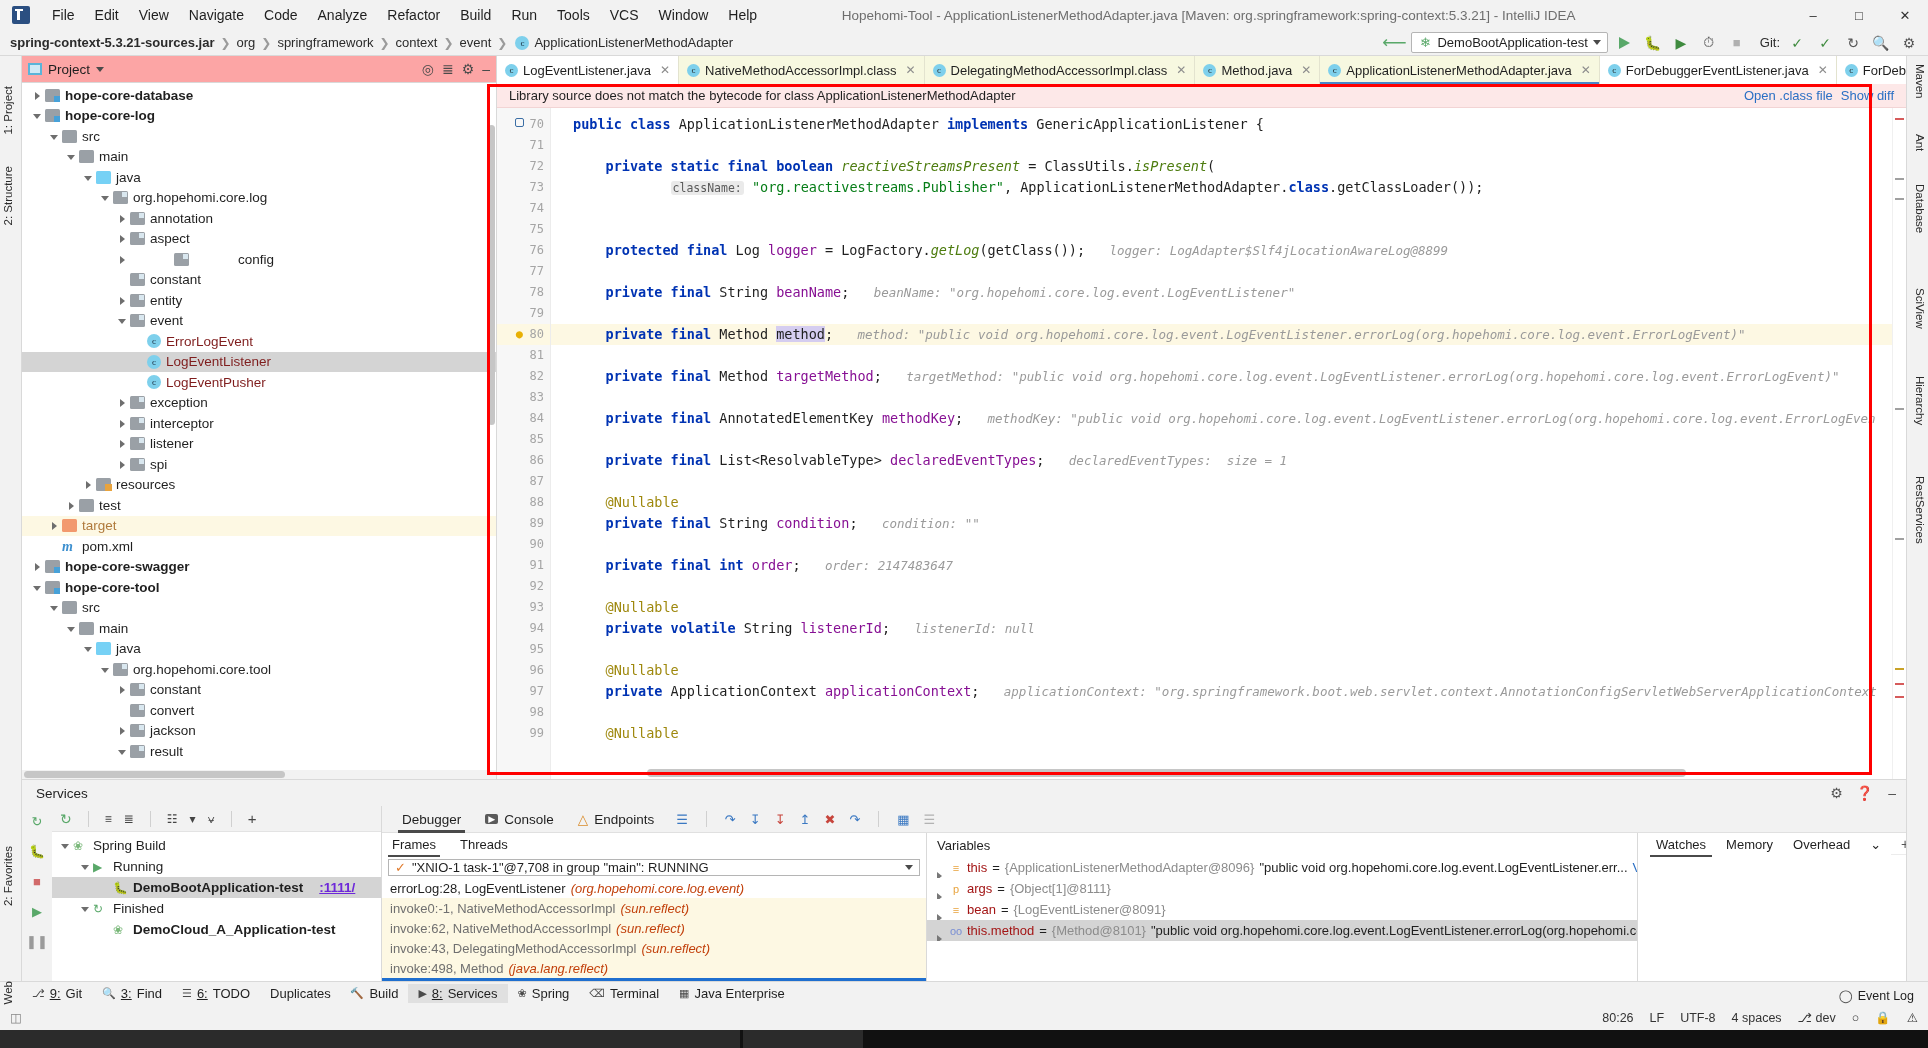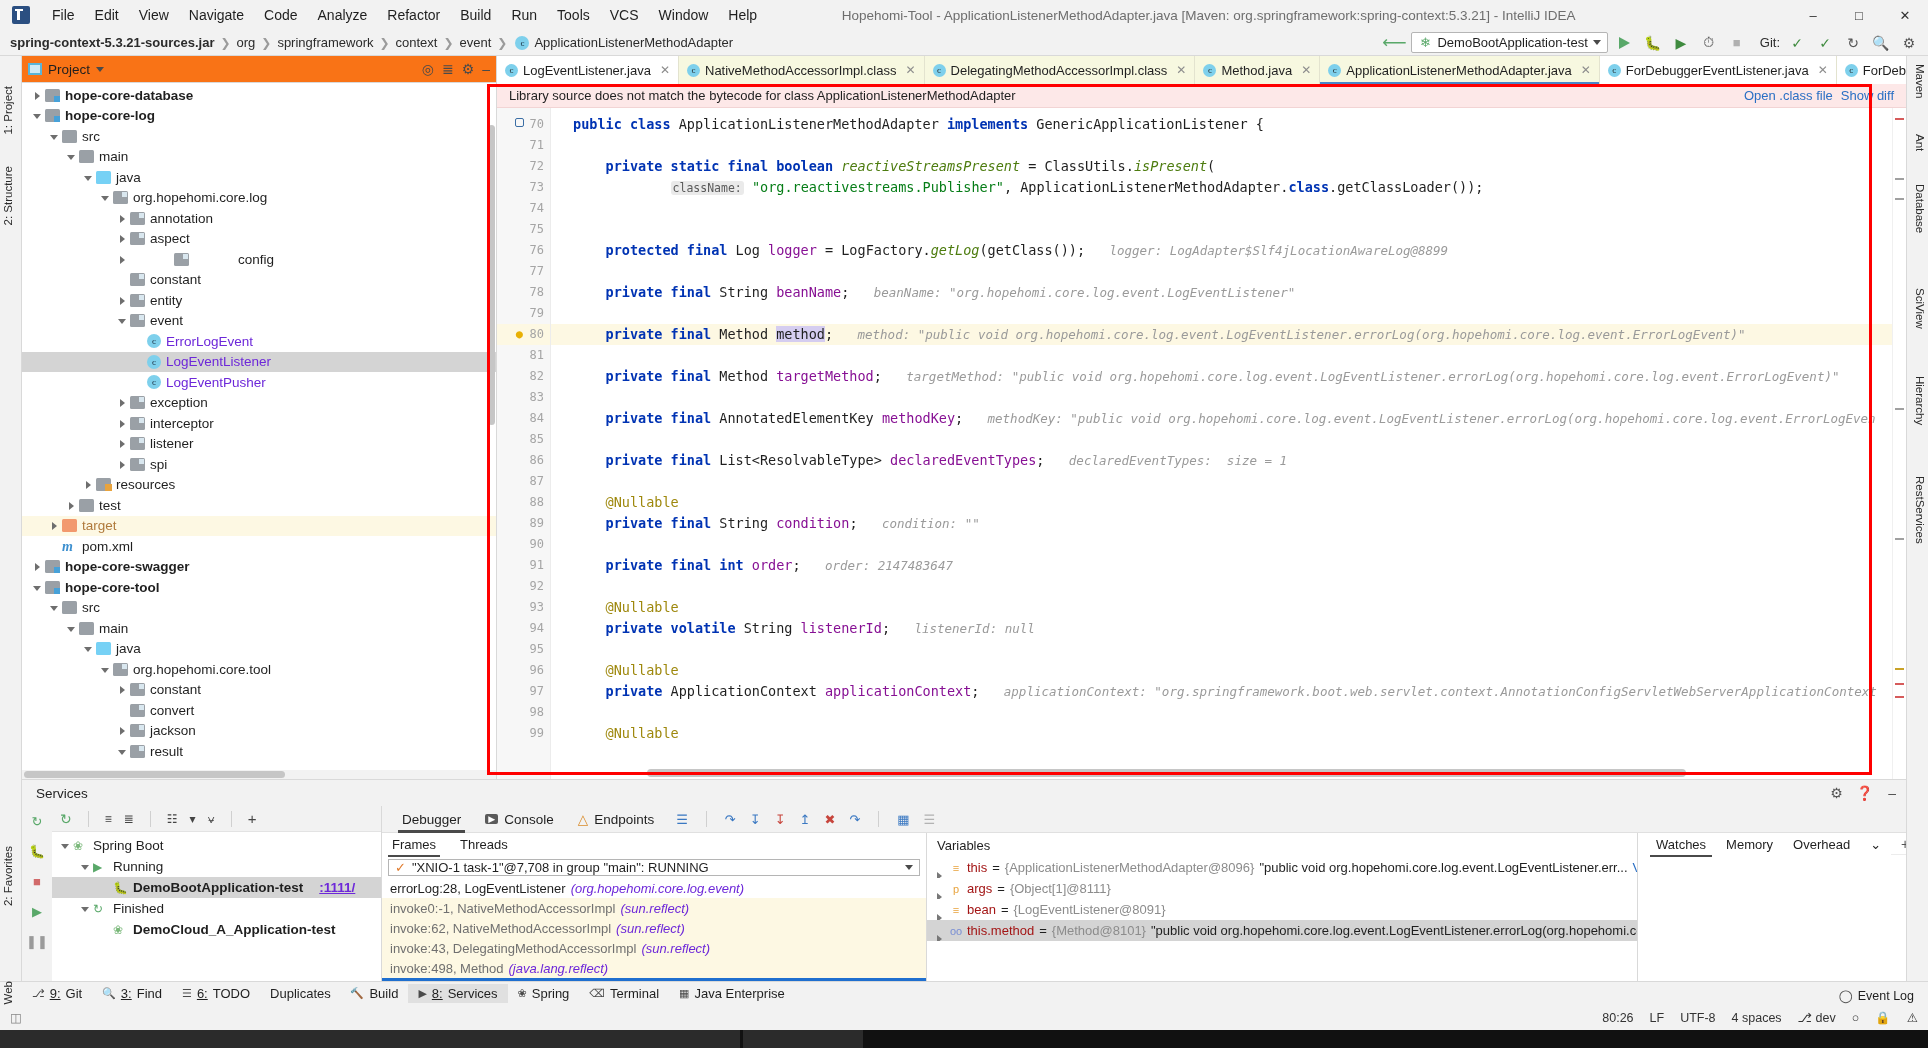--- a/index.html
+++ b/index.html
@@ -41,21 +41,21 @@
   .leftstrip { width:22px; background:#f2f2f2; border-right:1px solid #d9d9d9; position:relative; flex:0 0 22px;}
   .vtab { position:absolute; left:-16px; writing-mode:vertical-rl; transform:rotate(180deg); font-size:11.5px; color:#2b2b2b; white-space:nowrap;}
   .rightstrip { width:22px; background:#f2f2f2; border-left:1px solid #d9d9d9; position:relative; flex:0 0 22px;}
   .rtab { position:absolute; right:2px; writing-mode:vertical-rl; font-size:11.5px; color:#2b2b2b; white-space:nowrap;}
 
   .center { flex:1; display:flex; flex-direction:column; min-width:0; }
   .upper { display:flex; flex:0 0 723px; min-height:0; }
 
   
   .project { width:475px; flex:0 0 475px; background:#fff; display:flex; flex-direction:column; border-right:1px solid #d9d9d9;}
-  .project-head { height:27px; background:#f97316; display:flex; align-items:center; padding:0 6px; border-bottom:1px solid #d9d9d9; }
+  .project-head { height:27px; background:#fca5a5; display:flex; align-items:center; padding:0 6px; border-bottom:1px solid #d9d9d9; }
   .proj-title { font-size:13.5px; margin-left:6px; }
   .proj-icon { width:14px; height:12px; border:2px solid #59b4d9; background:#cfe9f5; }
   .caret-dn { width:0;height:0;border-left:4px solid transparent;border-right:4px solid transparent;border-top:5px solid #4a4a4a; margin-left:6px;}
   .proj-head-icons { margin-left:auto; display:flex; align-items:center; gap:8px; color:#4a4a4a;}
   .tree { flex:1; overflow:hidden; position:relative; padding-top:2px; font-size:13.5px;}
   .trow { height:20.5px; display:flex; align-items:center; white-space:nowrap; }
   .trow.sel { background:#d4d4d4; }
   .trow.hl { background:#fdf8e3; }
   .arrow { width:11px; height:11px; position:relative; flex:0 0 11px; margin-right:2px;}
   .arrow.r:after { content:""; position:absolute; left:3px; top:2px; border-left:5px solid #6e6e6e; border-top:4px solid transparent; border-bottom:4px solid transparent;}
@@ -66,21 +66,21 @@
   .ic.fold { background:#9aa0a6; border-radius:1.5px;}
   .ic.foldsrc { background:#76d1f5; border-radius:1.5px;}
   .ic.pkg { background:#9aa0a6; border-radius:1.5px;}
   .ic.pkg:after{content:"";position:absolute;right:1px;top:1px;width:5px;height:5px;background:#d9e7ef;}
   .ic.target { background:#f2996e; border-radius:1.5px;}
   .ic.res { background:#9aa0a6; border-radius:1.5px;}
   .ic.res:after{content:"";position:absolute;right:-1px;bottom:0;width:7px;height:7px;background:#e8a33d;}
   .ic.cls { width:14px;height:14px;flex:0 0 14px;border-radius:50%; background:#7ed0ec; color:#123; font-size:9px; text-align:center; line-height:14px; font-family:"Liberation Serif",serif;}
   .ic.mvn { color:#3c8fcf; font-style:italic; font-weight:bold; font-size:14px; line-height:13px; font-family:"Liberation Serif",serif;}
   .tlabel.bold { font-weight:bold; }
-  .tlabel.green { color:#6d28d9; }
+  .tlabel.green { color:#7f1d1d; }
   .tlabel.orange { color:#b07a3c; }
   .tree-scroll { position:absolute; right:1px; top:42px; width:7px; height:300px; background:#c6c6c6; border-radius:4px;}
   .hscroll { height:9px; background:#f2f2f2; position:relative; }
   .hscroll i { position:absolute; left:2px; top:1px; height:7px; width:55%; background:#c6c6c6; border-radius:4px; display:block;}
 
   
   .editor { flex:1; display:flex; flex-direction:column; min-width:0; background:#fff; position:relative;}
   .tabbar { height:28px; background:#f2f2f2; display:flex; align-items:stretch; flex:0 0 28px; overflow:hidden;}
   .etab { display:flex; align-items:center; gap:5px; padding:0 8px; font-size:13px; background:#f7f8e0; border-right:1px solid #e3e3cf; white-space:nowrap; position:relative;}
   .etab.plain { background:#fff; }
@@ -142,21 +142,21 @@
 
   .frames { width:545px; flex:0 0 545px; border-right:1px solid #d9d9d9; display:flex; flex-direction:column; background:#fff;}
   .frames-tabs { height:24px; display:flex; align-items:center; gap:0; padding-left:10px; font-size:13px; flex:0 0 24px;}
   .ft { padding:0 12px 0 0; margin-right:12px; position:relative; height:24px; line-height:24px;}
   .ft.active:after { content:""; position:absolute; left:-4px; right:8px; bottom:0; height:2px; background:#4a4a4a;}
   .thread-sel { height:24px; margin:2px 6px; border:1px solid #b5b5b5; background:#fff; display:flex; align-items:center; padding:0 6px; gap:6px; font-size:13px;}
   .thread-sel .chev { margin-left:auto; }
   .frow { height:20px; display:flex; align-items:center; padding-left:8px; font-size:13px; white-space:nowrap;}
   .frow.hl { background:#fdf8e3; }
   .frow.sel { background:#1f6fcf; color:#fff;}
-  .frow .pkgpart { font-style:italic; margin-left:5px; color:#6d28d9;}
+  .frow .pkgpart { font-style:italic; margin-left:5px; color:#c2410c;}
   .frow.sel .pkgpart { color:#dbe8f7;}
   .frow.dim { color:#707070;}
 
   .vars { flex:1; display:flex; flex-direction:column; min-width:0; background:#fff; border-right:1px solid #d9d9d9;}
   .vars-title { height:24px; padding-left:10px; font-size:13px; display:flex; align-items:center; flex:0 0 24px;}
   .vrow { height:21px; display:flex; align-items:center; gap:5px; padding-left:8px; font-size:13px; white-space:nowrap; overflow:hidden;}
   .vrow.sel { background:#d4d4d4; }
   .varrow { width:10px; position:relative; flex:0 0 10px;}
   .varrow:after{content:"";position:absolute;left:2px;top:4px;border-left:5px solid #777;border-top:4px solid transparent;border-bottom:4px solid transparent;}
   .vic { width:12px; flex:0 0 12px; text-align:center; font-size:11px;}
@@ -603,21 +603,21 @@
               <span>☷</span>
               <span>▾</span>
               <span>⍱</span>
               <span class="vdiv"></span>
               <span style="font-size:15px;">+</span>
             </div>
             <div class="svc-tree" id="svc-tree">
                 <div class="srow" style="padding-left: 8px;">
                   <span class="arrow d"></span>
                   <span style="width: 15px; flex: 0 0 15px; margin-right: 5px; color: rgb(122, 184, 122); font-size: 12px;">❀</span>
-                  <span>Spring Boot</span>
+                  <span>Spring Build</span>
                 </div>
                 <div class="srow" style="padding-left: 28px;">
                   <span class="arrow d"></span>
                   <span style="width: 15px; flex: 0 0 15px; margin-right: 5px; color: rgb(89, 168, 105); font-size: 12px;">▶</span>
                   <span>Running</span>
                 </div>
                 <div class="srow sel" style="padding-left: 48px;">
                   <span class="arrow"></span>
                   <span style="width: 15px; flex: 0 0 15px; margin-right: 5px; color: rgb(90, 168, 90); font-size: 12px;">🐛</span>
                   <span style="font-weight: bold;">DemoBootApplication-test</span>

